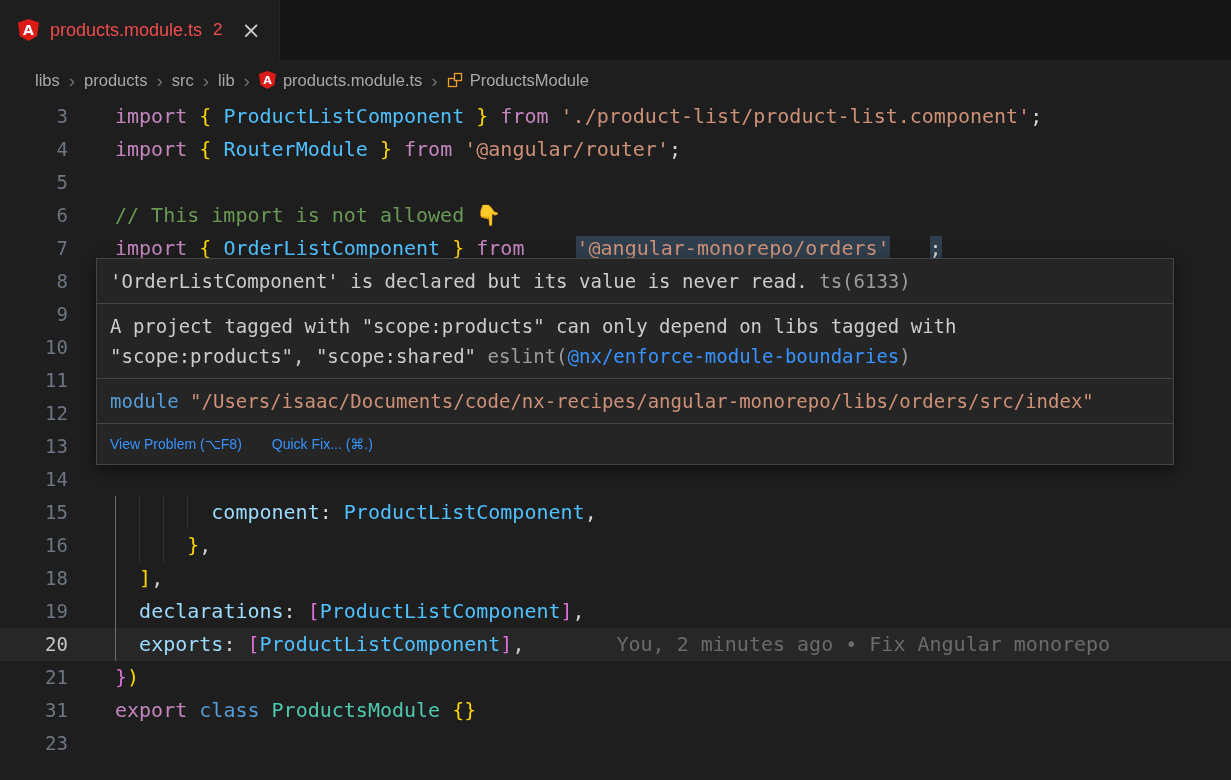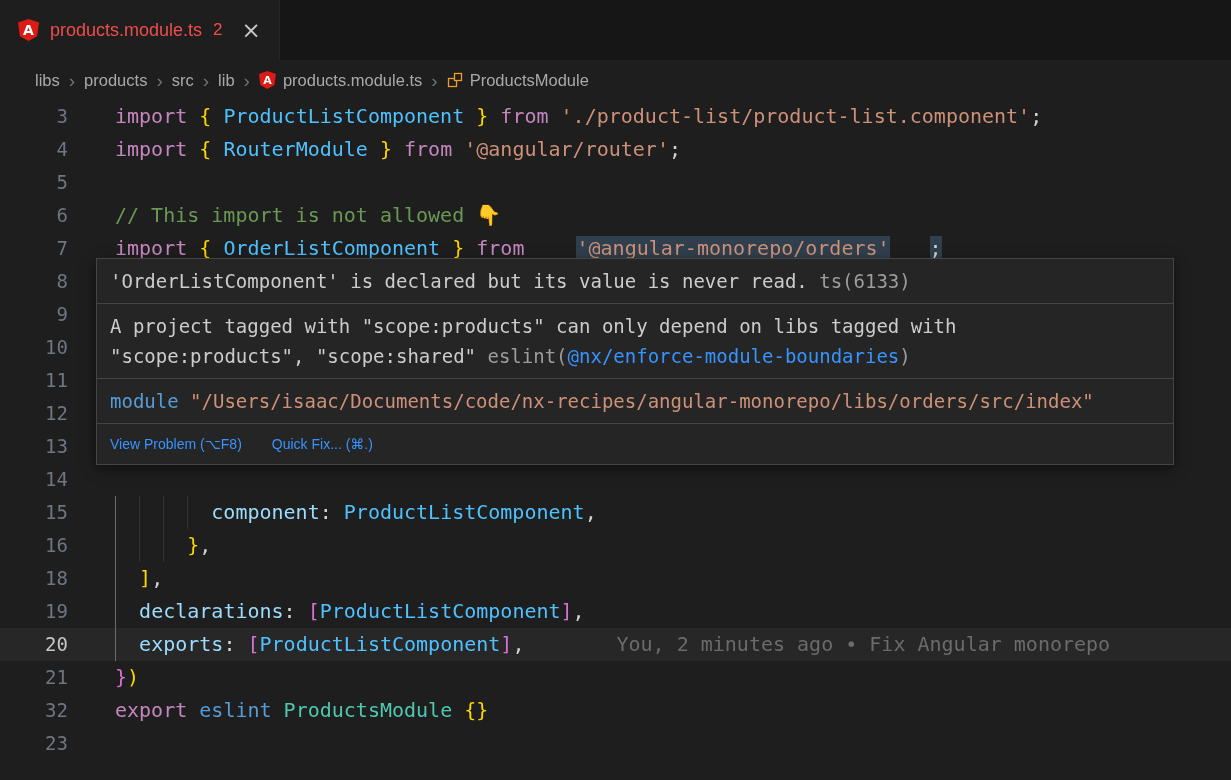--- a/index.html
+++ b/index.html
@@ -170,22 +170,22 @@
     </div>
     <div class="row current">
       <div class="gutter">20</div>
       <div class="code"><span class="guide active" style="left: calc(0ch + 25px);"></span><span class="pu">  </span><span class="prop">exports</span><span class="pu">: </span><span class="b2">[</span><span class="cls">ProductListComponent</span><span class="b2">]</span><span class="pu">,</span><span class="blame">You, 2 minutes ago • Fix Angular monorepo</span></div>
     </div>
     <div class="row">
       <div class="gutter">21</div>
       <div class="code"><span class="b2">}</span><span class="b1">)</span></div>
     </div>
     <div class="row">
-      <div class="gutter">32</div>
-      <div class="code"><span class="kw">export </span><span class="kw2">eslint </span><span class="clsd">ProductsModule</span><span class="pu"> </span><span class="b1">{}</span></div>
+      <div class="gutter">31</div>
+      <div class="code"><span class="kw">export </span><span class="kw2">class </span><span class="clsd">ProductsModule</span><span class="pu"> </span><span class="b1">{}</span></div>
     </div>
     <div class="row">
       <div class="gutter">23</div>
       <div class="code"></div>
     </div>
   </div>
 
 <div class="hover-popup">
   <div class="hrow">
     <span>'OrderListComponent' is declared but its value is never read.</span><span class="dim"> ts(6133)</span>

